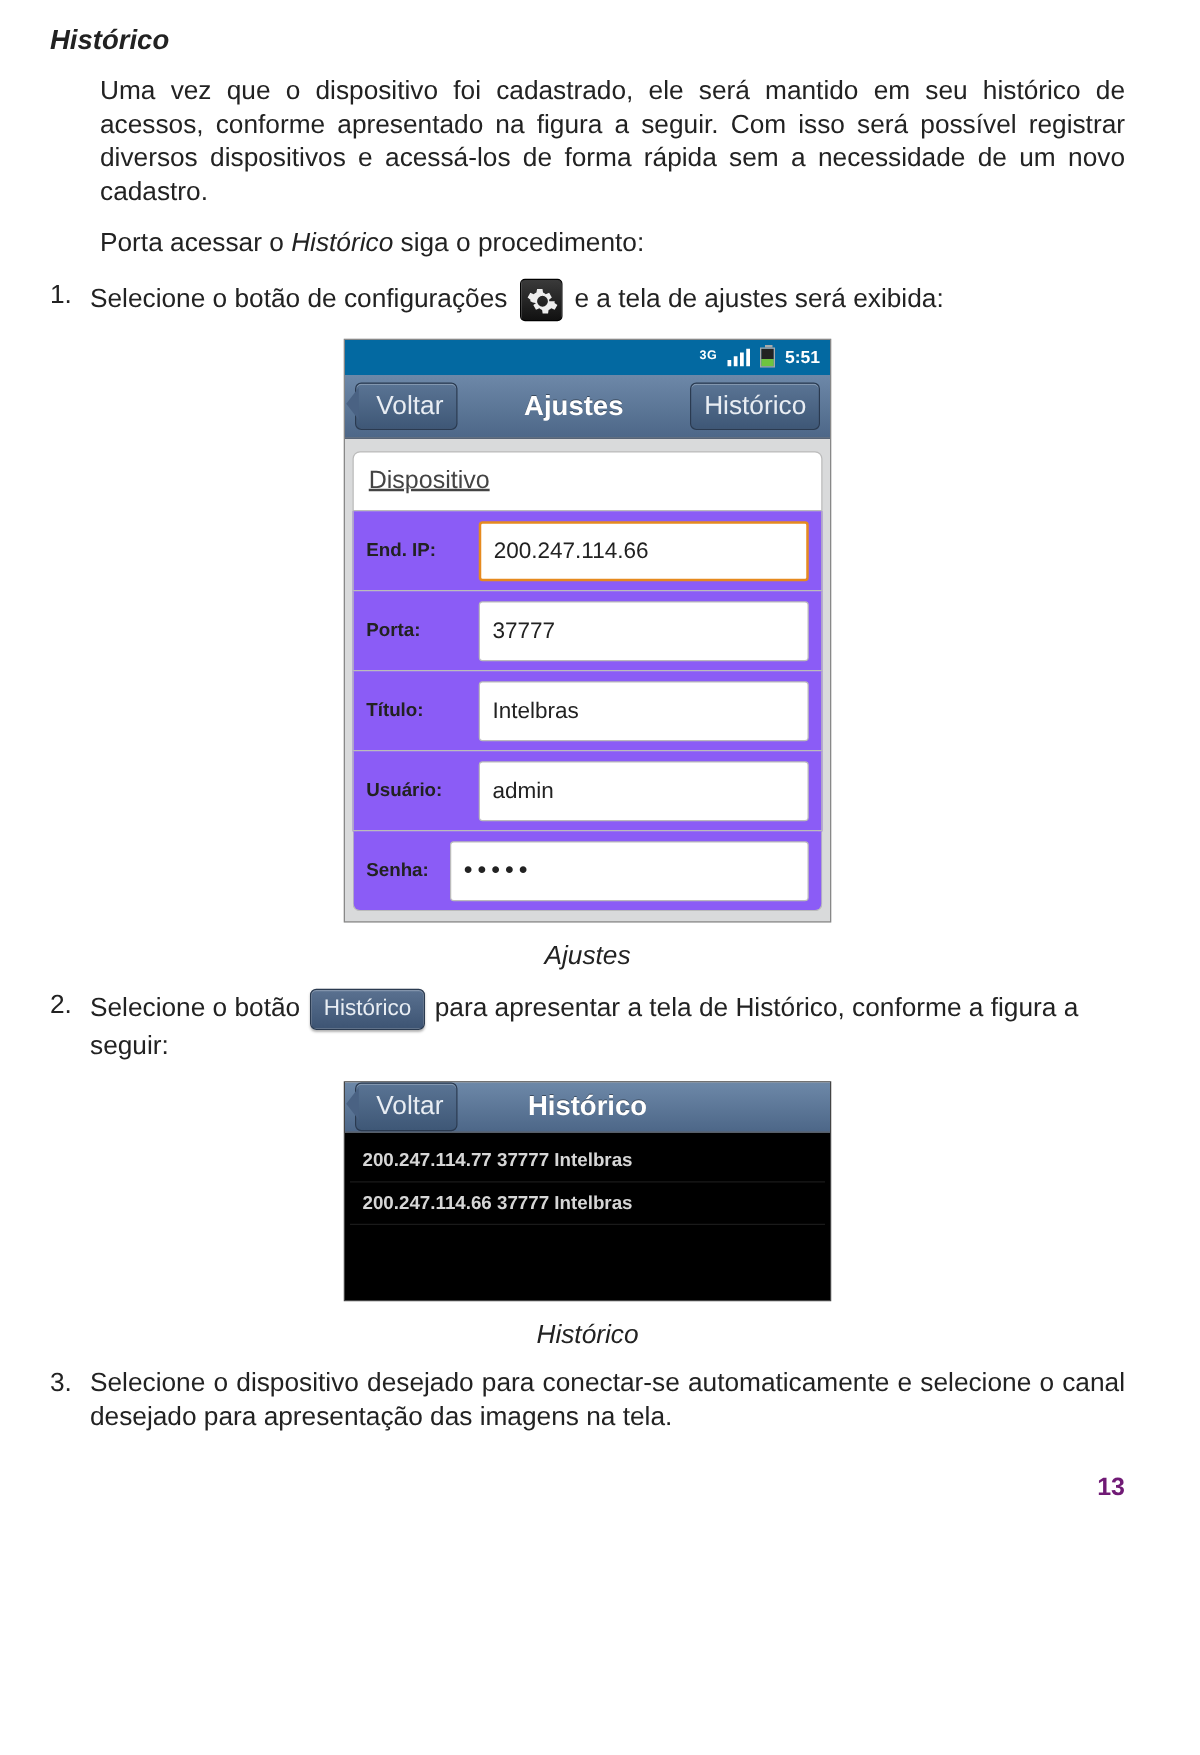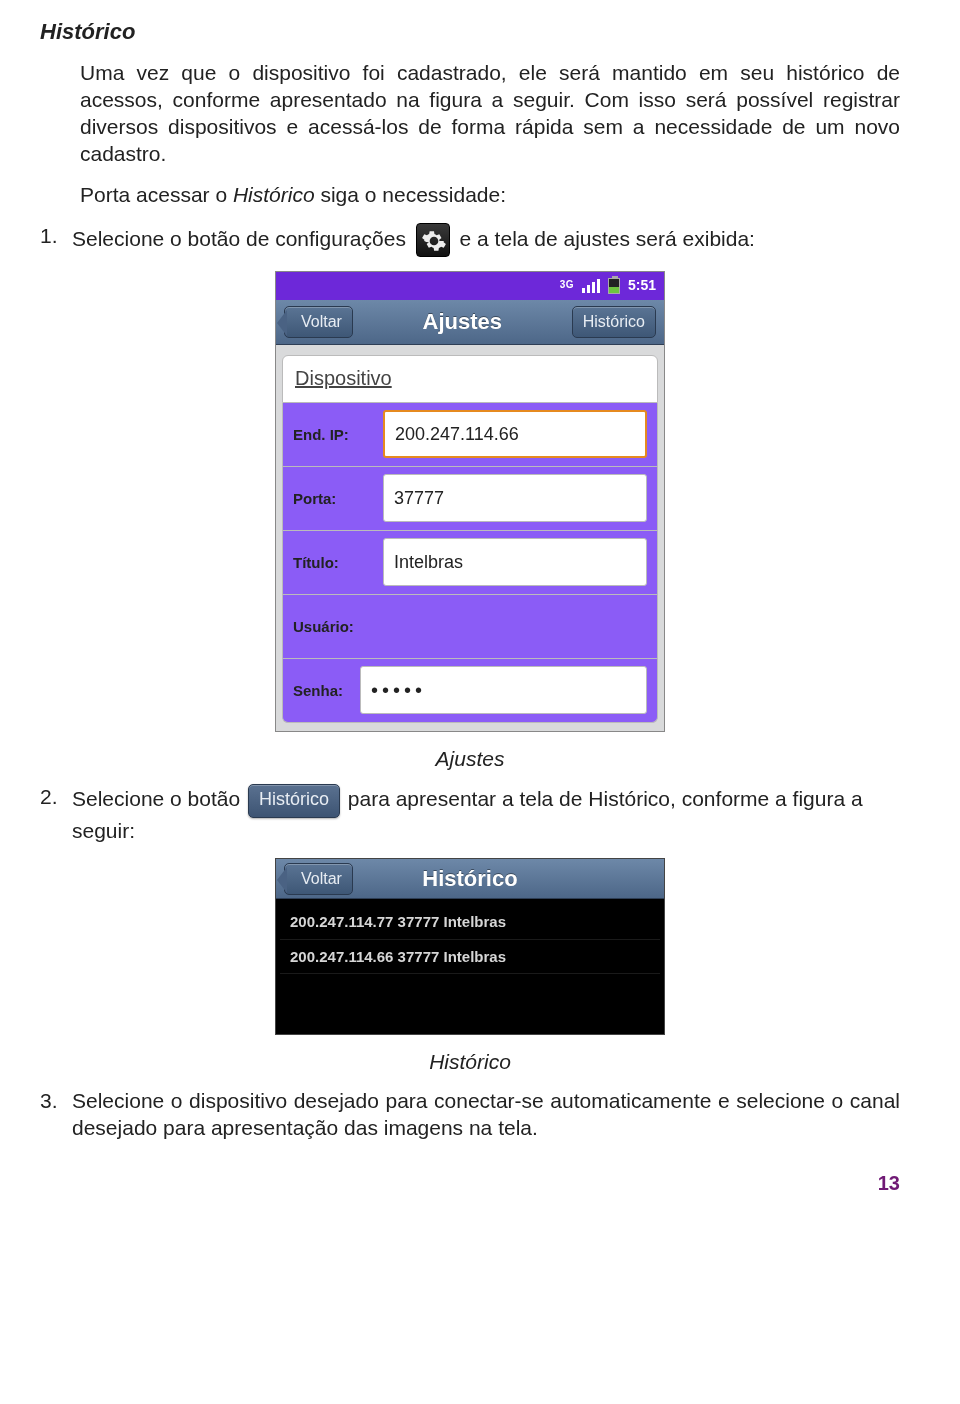--- a/index.html
+++ b/index.html
@@ -57,21 +57,21 @@
     margin: 14px 0 12px;
   }
   .phone {
     width: 390px;
     margin: 14px auto 4px;
     border: 1px solid #888;
     background: #d9dadb;
     font-family: Arial, sans-serif;
   }
   .statusbar {
-    background: #6d28d9;
+    background: #0369a1;
     color: #fff;
     height: 28px;
     display: flex;
     justify-content: flex-end;
     align-items: center;
     gap: 8px;
     padding: 0 8px;
     font-size: 14px;
     font-weight: bold;
   }
@@ -85,21 +85,21 @@
     display:flex; align-items:center; justify-content:space-between;
     padding: 6px 8px;
     border-bottom:1px solid #2e3e55;
   }
   .navbtn {
     background: linear-gradient(#5a7494,#3e5776);
     color:#e8edf3;
     border:1px solid #2a3a50;
     border-radius:5px;
     padding:5px 10px;
-    font-size:16px;
+    font-size:21px;
     box-shadow: inset 0 1px 0 rgba(255,255,255,.25);
     position:relative;
   }
   .navbtn.back { padding-left:16px; }
   .navbtn.back::before {
     content:""; position:absolute; left:-8px; top:3px;
     border-top:13px solid transparent; border-bottom:13px solid transparent;
     border-right:10px solid #4a6283;
   }
   .navtitle { color:#fff; font-weight:bold; font-size:22px; text-shadow:0 -1px 0 rgba(0,0,0,.4);}
@@ -165,21 +165,21 @@
   }
 </style>
 </head>
 <body>
 
 <h3 class="heading">Histórico</h3>
 
 <p class="body">Uma vez que o dispositivo foi cadastrado, ele será mantido em seu histórico de acessos, conforme apresentado na figura a seguir. Com isso será possível registrar diversos dispositivos e acessá-los de forma rápida sem a necessidade de um novo cadastro.</p>
 
 <p class="body">
-  <span>Porta acessar o </span><span class="it">Histórico</span><span> siga o necessidade:</span>
+  <span>Porta acessar o </span><span class="it">Histórico</span><span> siga o procedimento:</span>
 </p>
 
 <div class="list-item">
   <span class="num">1.</span>
   <span>
     <span>Selecione o botão de configurações </span><span class="gear-icon">
       <svg width="26" height="26" viewBox="0 0 24 24">
           <path fill="#eee" d="M12 8a4 4 0 100 8 4 4 0 000-8zm9 4a7 7 0 01-.1 1.2l2.1 1.6-2 3.4-2.5-1a7 7 0 01-2 1.2l-.4 2.6h-4l-.4-2.6a7 7 0 01-2-1.2l-2.5 1-2-3.4 2.1-1.6A7 7 0 013 12a7 7 0 01.1-1.2L1 9.2l2-3.4 2.5 1a7 7 0 012-1.2L8 3h4l.4 2.6a7 7 0 012 1.2l2.5-1 2 3.4-2.1 1.6c.1.4.2.8.2 1.2z"></path>
         </svg>
     </span><span> e a tela de ajustes será exibida:</span>
@@ -211,20 +211,21 @@
   <div class="form-row">
     <span class="form-label">Porta:</span>
     <input class="form-input" value="37777" style="">
   </div>
   <div class="form-row">
     <span class="form-label">Título:</span>
     <input class="form-input" value="Intelbras" style="">
   </div>
   <div class="form-row">
     <span class="form-label">Usuário:</span>
+    <input class="form-input" value="admin" style="">
   </div>
   <div class="form-row">
     <span class="form-label">Senha:</span>
     <input class="form-input pwd" value="•••••" style="">
   </div>
 </div>
 
 <div class="caption">Ajustes</div>
 
 <div class="list-item">

